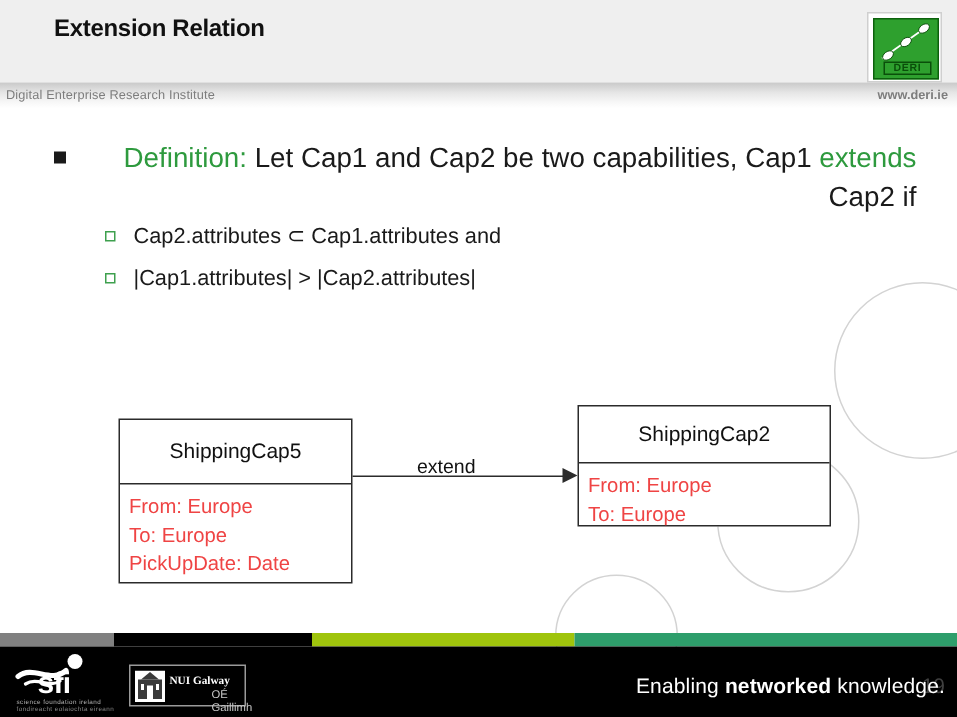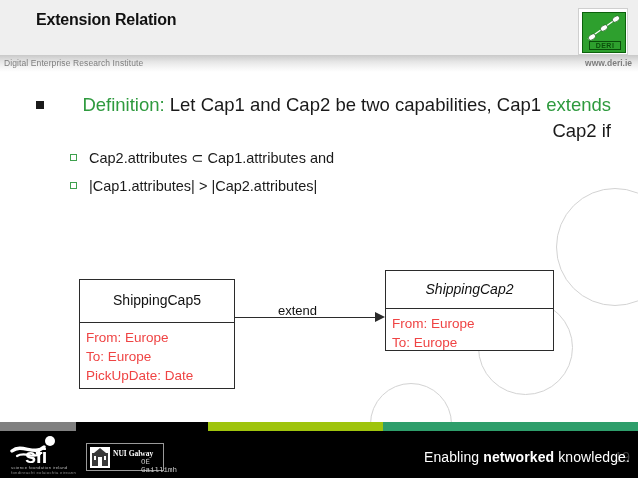--- a/index.html
+++ b/index.html
@@ -160,21 +160,21 @@
   .uml .body {
     padding: 5px 0 0 6px;
     font-size: 13.5px;
     color: #ef4444;
     line-height: 19px;
     box-sizing: border-box;
   }
   #uml-left  { left: 79px; top: 279px; width: 156px; height: 110px; }
   #uml-left .head { height: 43px; line-height: 41px; }
   #uml-right { left: 385px; top: 270px; width: 169px; height: 81px; }
-  #uml-right .head { height: 38px; line-height: 36px; font-style: italic; }
+  #uml-right .head { height: 38px; line-height: 36px; }
 
   .arrow-line {
     position: absolute;
     left: 235px; top: 317px;
     width: 144px; height: 1.4px;
     background: #2b2b2b;
   }
   .arrow-head {
     position: absolute;
     left: 375px; top: 312px;
@@ -228,21 +228,21 @@
     position: absolute; left: 3px; top: 3px;
     width: 20px; height: 21px;
   }
   .nui-l1 {
     position: absolute; left: 26px; top: 5px;
     font-family: Liberation Serif, serif;
     font-size: 7.5px; font-weight: bold; color: #ffffff;
   }
   .nui-l2 {
     position: absolute; left: 26px; top: 14px;
-    font-family: Liberation Mono, monospace;
+    font-family: Liberation Sans, sans-serif;
     font-size: 7.5px; color: #c9c9c9; padding-left: 28px;
   }
 
   .page-num {
     position: absolute; left: 0; top: 449px;
     width: 596px; text-align: right;
     font-size: 14px; color: #404040; padding-left: 34px;
   }
   .tagline {
     position: absolute; right: 8px; top: 449px;

